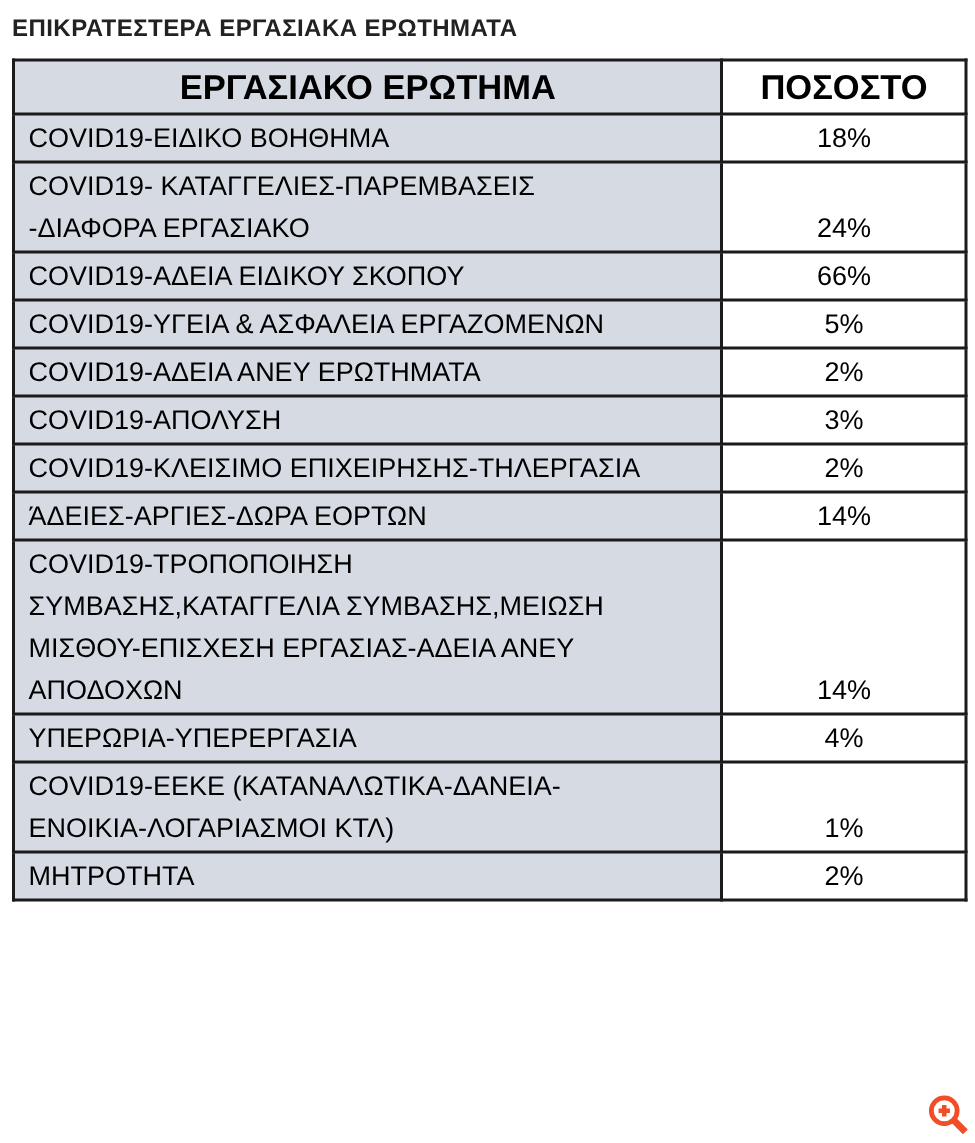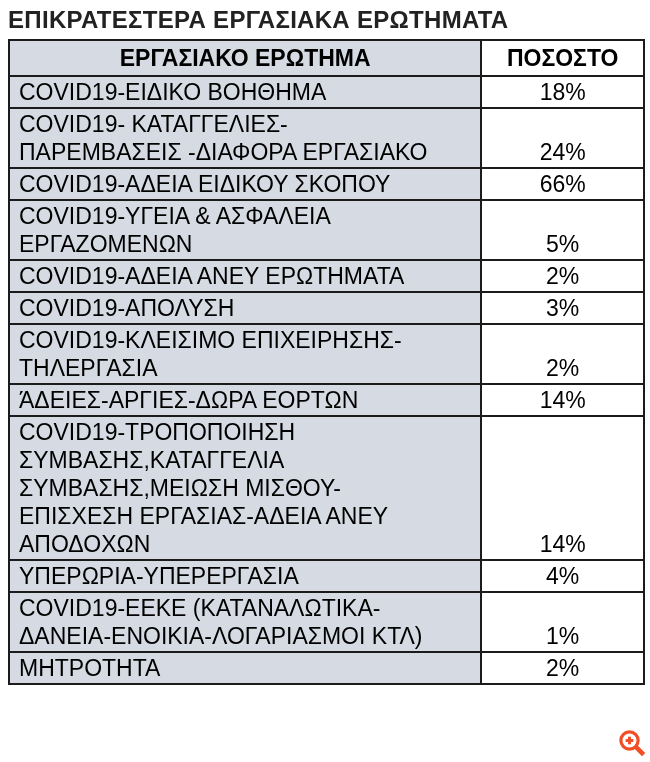--- a/index.html
+++ b/index.html
@@ -13,21 +13,21 @@
   body{
     width:650px;height:762px;
     background:#ffffff;
     font-family:"Liberation Sans", sans-serif;
     position:relative;
     overflow:hidden;
   }
   .title{
     margin:0;
     padding:6px 0 0 8px;
-    font-size:24px;
+    font-size:16px;
     line-height:28px;
     font-weight:700;
     color:#222222;
     letter-spacing:0.3px;
   }
   table.data-table{
     border-collapse:collapse;
     table-layout:fixed;
     width:637px;
     margin:5px 0 0 8px;
@@ -39,21 +39,21 @@
   th{
     font-size:23px;
     font-weight:700;
     line-height:30px;
     text-align:center;
     padding:2px 4px;
   }
   th.col-q{ width:459px; background:var(--row-bg); }
   th.col-p{ width:158px; background:var(--value-bg); }
   td{
-    font-size:23px;
+    font-size:18px;
     line-height:28px;
   }
   td.cell-q{
     background:var(--row-bg);
     vertical-align:top;
     text-align:left;
     padding:1px 52px 1px 9px;
   }
   td.cell-p{
     background:var(--value-bg);

